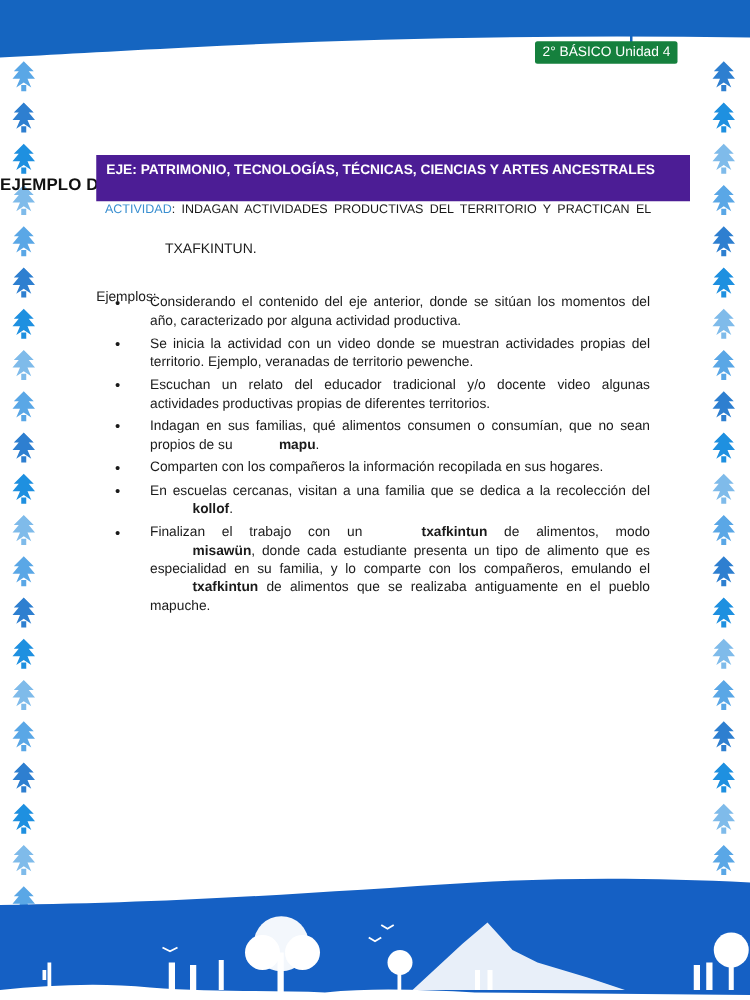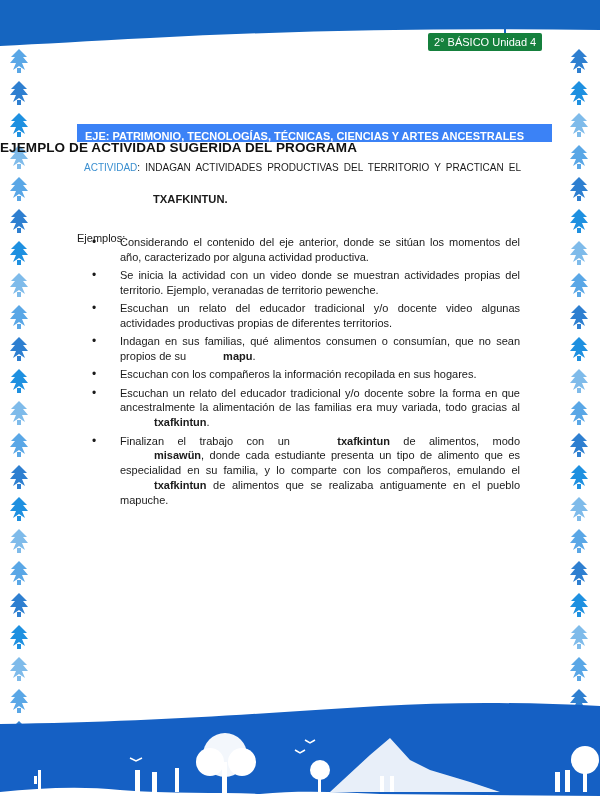--- a/index.html
+++ b/index.html
@@ -6,25 +6,25 @@
   body { width:600px; height:800px; position:relative; overflow:hidden; background:#ffffff; font-family:"Liberation Sans", sans-serif; color:#1a1a1a; }
   .top-wave { position:absolute; left:0; top:0; width:600px; height:50px; }
   .bottom-wave { position:absolute; left:0; top:700px; width:600px; height:100px; }
   .border-col { position:absolute; top:48px; width:22px; }
   .border-left { left:8px; height:690px; }
   .border-right { left:568px; height:630px; }
   .motif { width:22px; height:26px; margin-bottom:2px; }
   .unit-badge { position:absolute; left:428px; top:33px; height:18px; padding:0 6px; background:#15803d; color:#fff; font-size:11px; line-height:18px; border-radius:2px; }
   .unit-stem { position:absolute; left:504px; top:26px; width:2px; height:8px; background:#1565c0; }
   .page-title { position:absolute; left:0; width:600px; top:96px; font-weight:bold; font-size:13.5px; letter-spacing:0.1px; color:#111;margin-top:44px; }
-  .axis-bar { position:absolute; left:77px; top:124px; width:475px; height:18px; background:#3b82f6; }
+  .axis-bar { position:absolute; left:77px; top:124px; width:475px; height:37px; background:#4c1d95; }
   .axis-label { position:absolute; left:8px; top:6px; color:#fff; font-weight:bold; font-size:11px; }
   .activity { position:absolute; left:84px; top:160px; width:437px; font-size:10px; line-height:15px; text-align:justify; text-align-last:justify; }
   .activity .lbl { color:#3a8fd0; }
-  .activity2 { position:absolute; left:153px; top:193px; font-size:11.2px; font-weight:bold; }
+  .activity2 { position:absolute; left:132px; top:193px; font-size:11.2px; font-weight:normal; }
   .examples-label { position:absolute; left:77px; top:232px; font-size:11px; }
   ul.examples { position:absolute; left:77px; top:235px; width:443px; margin:0; padding:0; list-style:none; font-size:11px; line-height:14.8px; }
   ul.examples li { position:relative; padding-left:43px; margin-bottom:3.5px; text-align:justify; }
   ul.examples li::before { content:"•"; position:absolute; left:15px; top:0; font-size:12px; }
   b { font-weight:bold;padding-left:34px; }
 </style>
 </head>
 <body>
 
 <svg class="top-wave" viewBox="0 0 600 50" preserveAspectRatio="none">
@@ -186,22 +186,22 @@
   <span>INDAGAN ACTIVIDADES PRODUCTIVAS DEL TERRITORIO Y PRACTICAN EL</span>
 </div>
 <div class="activity2">TXAFKINTUN.</div>
 
 <div class="examples-label">Ejemplos:</div>
 <ul class="examples" id="examples-list">
     <li><span>Considerando el contenido del eje anterior, donde se sitúan los momentos del año, caracterizado por alguna actividad productiva.</span></li>
     <li><span>Se inicia la actividad con un video donde se muestran actividades propias del territorio. Ejemplo, veranadas de territorio pewenche.</span></li>
     <li><span>Escuchan un relato del educador tradicional y/o docente video algunas actividades productivas propias de diferentes territorios.</span></li>
     <li><span>Indagan en sus familias, qué alimentos consumen o consumían, que no sean propios de su </span><b>mapu</b><span>.</span></li>
-    <li><span>Escuchan con los compañeros la información recopilada en sus hogares.</span></li>
-    <li><span>Escuchan un relato del educador tradicional y/o docente sobre la forma en que ancestralmente la alimentación de las familias era muy variada, todo gracias al </span><b>txafkintun</b><span>.</span></li>
+    <li><span>Comparten con los compañeros la información recopilada en sus hogares.</span></li>
+    <li><span>En escuelas cercanas, visitan a una familia que se dedica a la recolección del </span><b>kollof</b><span>.</span></li>
     <li><span>Finalizan el trabajo con un </span><b>txafkintun</b><span> de alimentos, modo </span><b>misawün</b><span>, donde cada estudiante presenta un tipo de alimento que es especialidad en su familia, y lo comparte con los compañeros, emulando el </span><b>txafkintun</b><span> de alimentos que se realizaba antiguamente en el pueblo mapuche.</span></li>
   </ul>
 
 <svg class="bottom-wave" viewBox="0 0 600 100" preserveAspectRatio="none">
   <path d="M0 24 C150 22 250 14 380 6 C450 2 520 2 600 6 V100 H0 Z" fill="#1560c4"></path>
   <g fill="#ffffff">
     <path d="M0 100 V92 C40 88 80 86 120 90 C170 94 220 92 260 94 C300 90 340 92 380 94 L600 96 V100 Z"></path>
 
     <circle cx="225" cy="55" r="22" opacity="0.95"></circle>
     <circle cx="210" cy="62" r="14"></circle>

